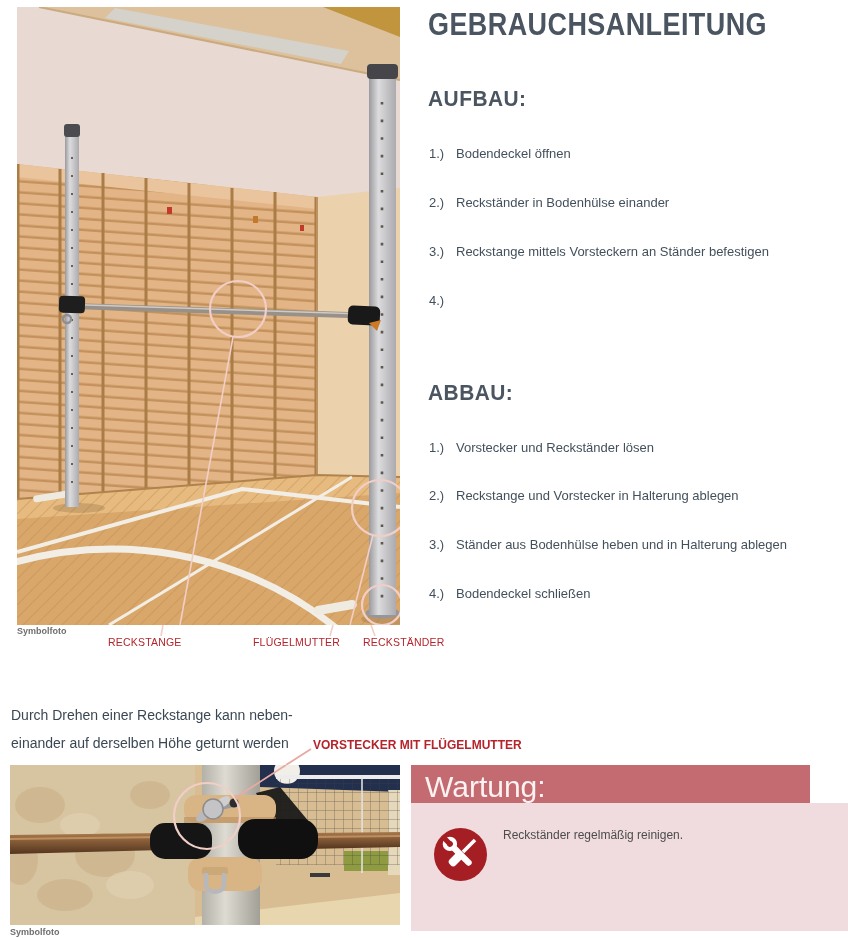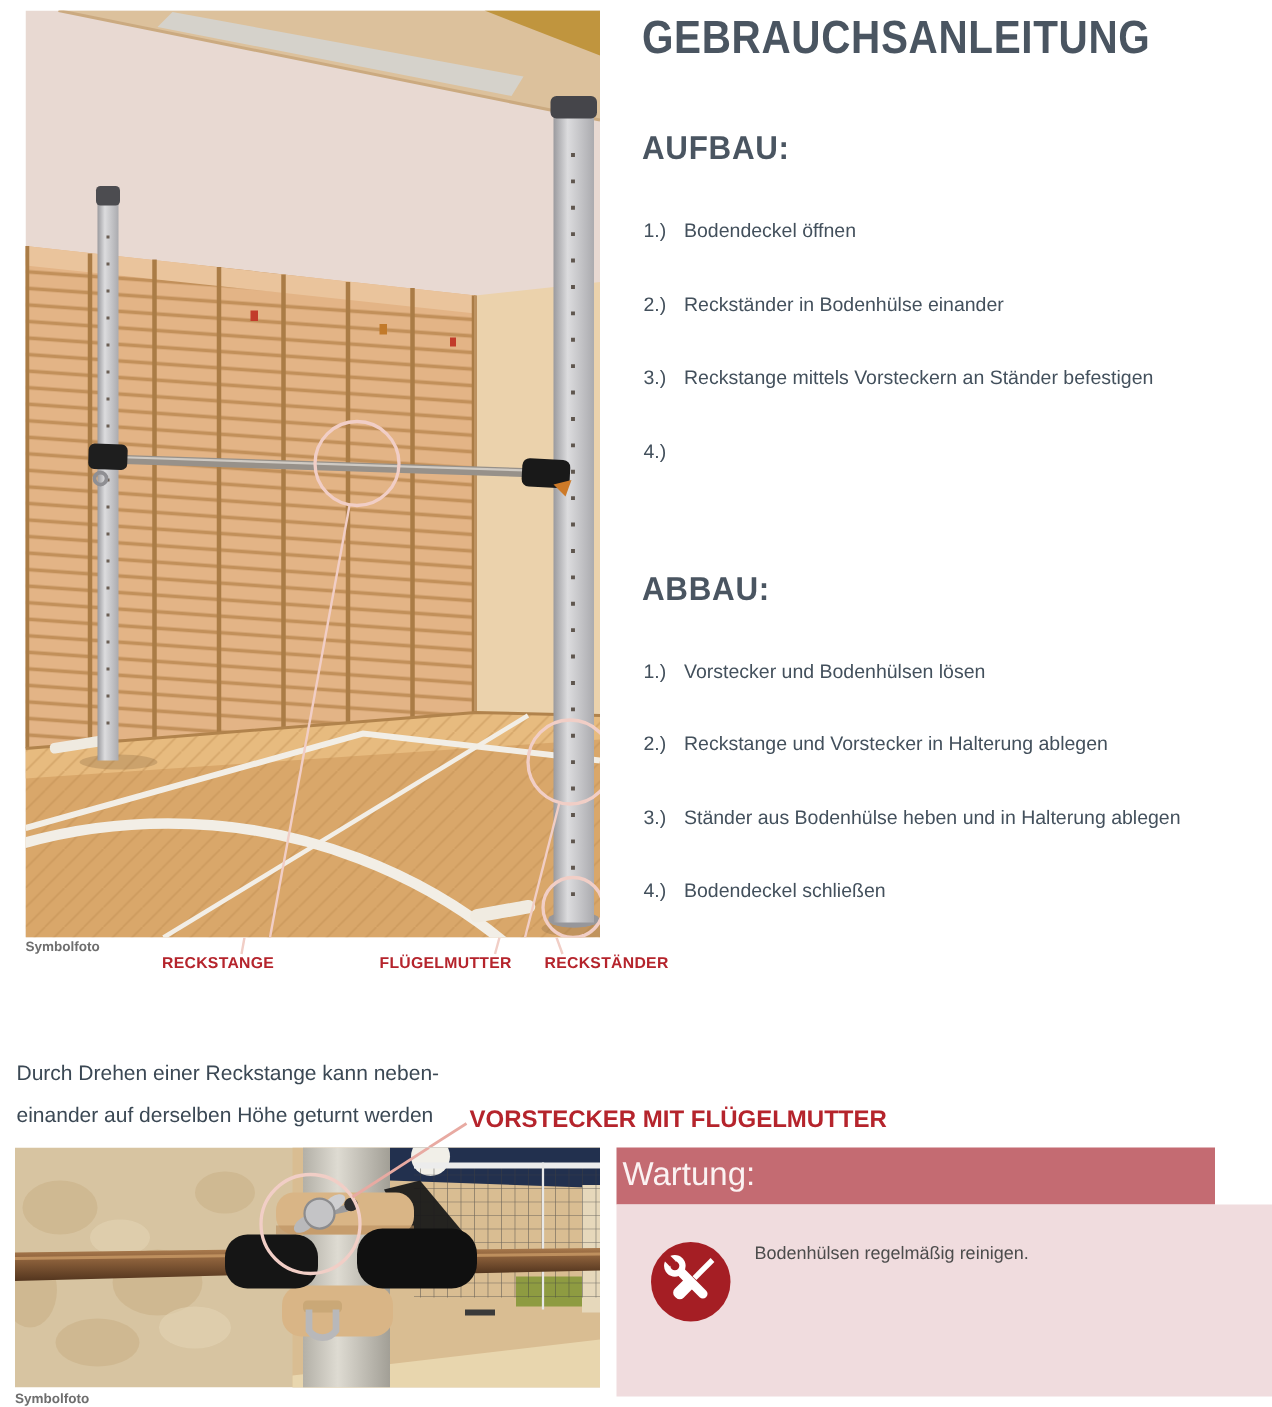--- a/index.html
+++ b/index.html
@@ -15,32 +15,32 @@
     white-space:nowrap;
   }
   .section-h {
     margin:0; font-size:22px; font-weight:bold; color:#4a5561;
     letter-spacing:0.5px; transform:scaleX(0.95); transform-origin:left top;
     white-space:nowrap;
   }
   .step { display:flex; font-size:13px; color:#43505c; white-space:nowrap; }
   .step .num { min-width:21px; margin-right:6px; }
   .part-label {
-    font-size:10.5px; font-weight:bold; color:#b5242c;
+    font-size:10.5px; font-weight:normal; color:#b5242c;
     letter-spacing:0.2px; white-space:nowrap;
   }
   .callout-label {
-    font-size:16px; font-weight:bold; color:#b5242c;
+    font-size:12px; font-weight:bold; color:#b5242c;
     letter-spacing:0px; white-space:nowrap;
   }
   .credit { font-size:9px; color:#6e6e6e;font-weight:bold; }
   .note-line { font-size:14px; color:#3b4854; white-space:nowrap; }
   .wart-header { background:#c46b72; }
   .wart-header span {
-    display:block; padding:5px 0 0 4px; font-size:22px; color:#fbf2f2;
+    display:block; padding:5px 0 0 14px; font-size:30px; color:#fbf2f2;
   }
   .wart-body { background:#f0dcde; }
   .wart-note { font-size:12px; color:#4c4c4c; white-space:nowrap; }
 </style>
 </head>
 <body>
 
 <div class="page">
 
   <svg class="abs" style="left:17px;top:7px" width="383" height="618" viewBox="0 0 383 618" aria-hidden="true">
@@ -152,21 +152,21 @@
     <span class="txt">Reckstange mittels Vorsteckern an Ständer befestigen</span>
   </div>
   <div class="step abs" style="left:429px;top:293px">
     <span class="num">4.)</span>
   </div>
 
   <h2 class="section-h abs" style="left:428px;top:380px">ABBAU:</h2>
 
   <div class="step abs" style="left:429px;top:440px">
     <span class="num">1.)</span>
-    <span class="txt">Vorstecker und Bodenhülsen lösen</span>
+    <span class="txt">Vorstecker und Reckständer lösen</span>
   </div>
   <div class="step abs" style="left:429px;top:488px">
     <span class="num">2.)</span>
     <span class="txt">Reckstange und Vorstecker in Halterung ablegen</span>
   </div>
   <div class="step abs" style="left:429px;top:537px">
     <span class="num">3.)</span>
     <span class="txt">Ständer aus Bodenhülse heben und in Halterung ablegen</span>
   </div>
   <div class="step abs" style="left:429px;top:586px">
@@ -262,16 +262,16 @@
         <circle cx="27.5" cy="12.5" r="7.2" fill="#ffffff"></circle>
         <rect x="24.4" y="16" width="6.2" height="26" rx="3" fill="#ffffff"></rect>
         <rect x="24.9" y="3" width="5.2" height="7.5" fill="#a51e24"></rect>
         <circle cx="27.5" cy="12.5" r="3" fill="#a51e24"></circle>
       </g>
       <g transform="rotate(45 27.5 27.5)" fill="#ffffff">
         <rect x="25.7" y="7" width="3.6" height="17"></rect>
         <rect x="23.3" y="25" width="8.4" height="17" rx="3.6"></rect>
       </g>
     </svg>
-    <div class="wart-note abs" style="left:92px;top:25px">Bodenhülsen regelmäßig reinigen.</div>
+    <div class="wart-note abs" style="left:92px;top:25px">Reckständer regelmäßig reinigen.</div>
   </div>
 
 </div>
 
 </body></html>

